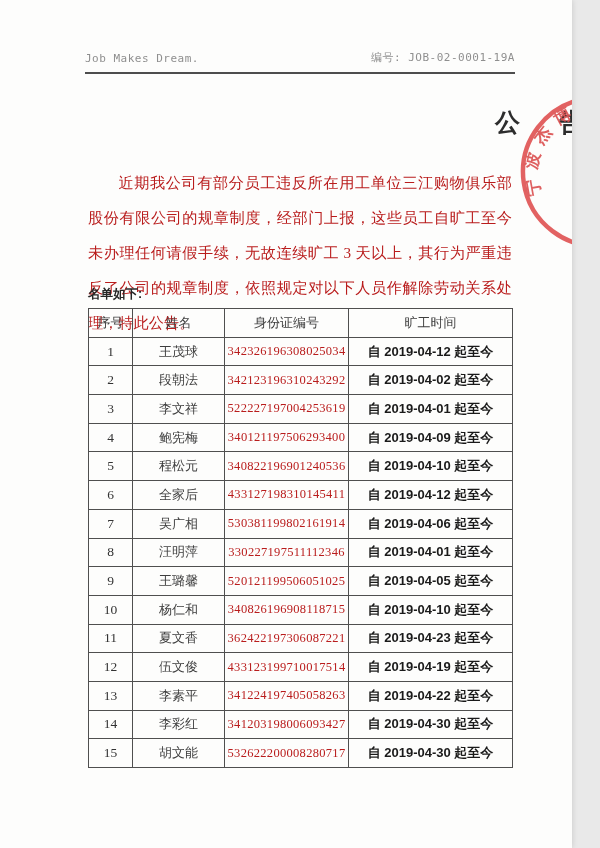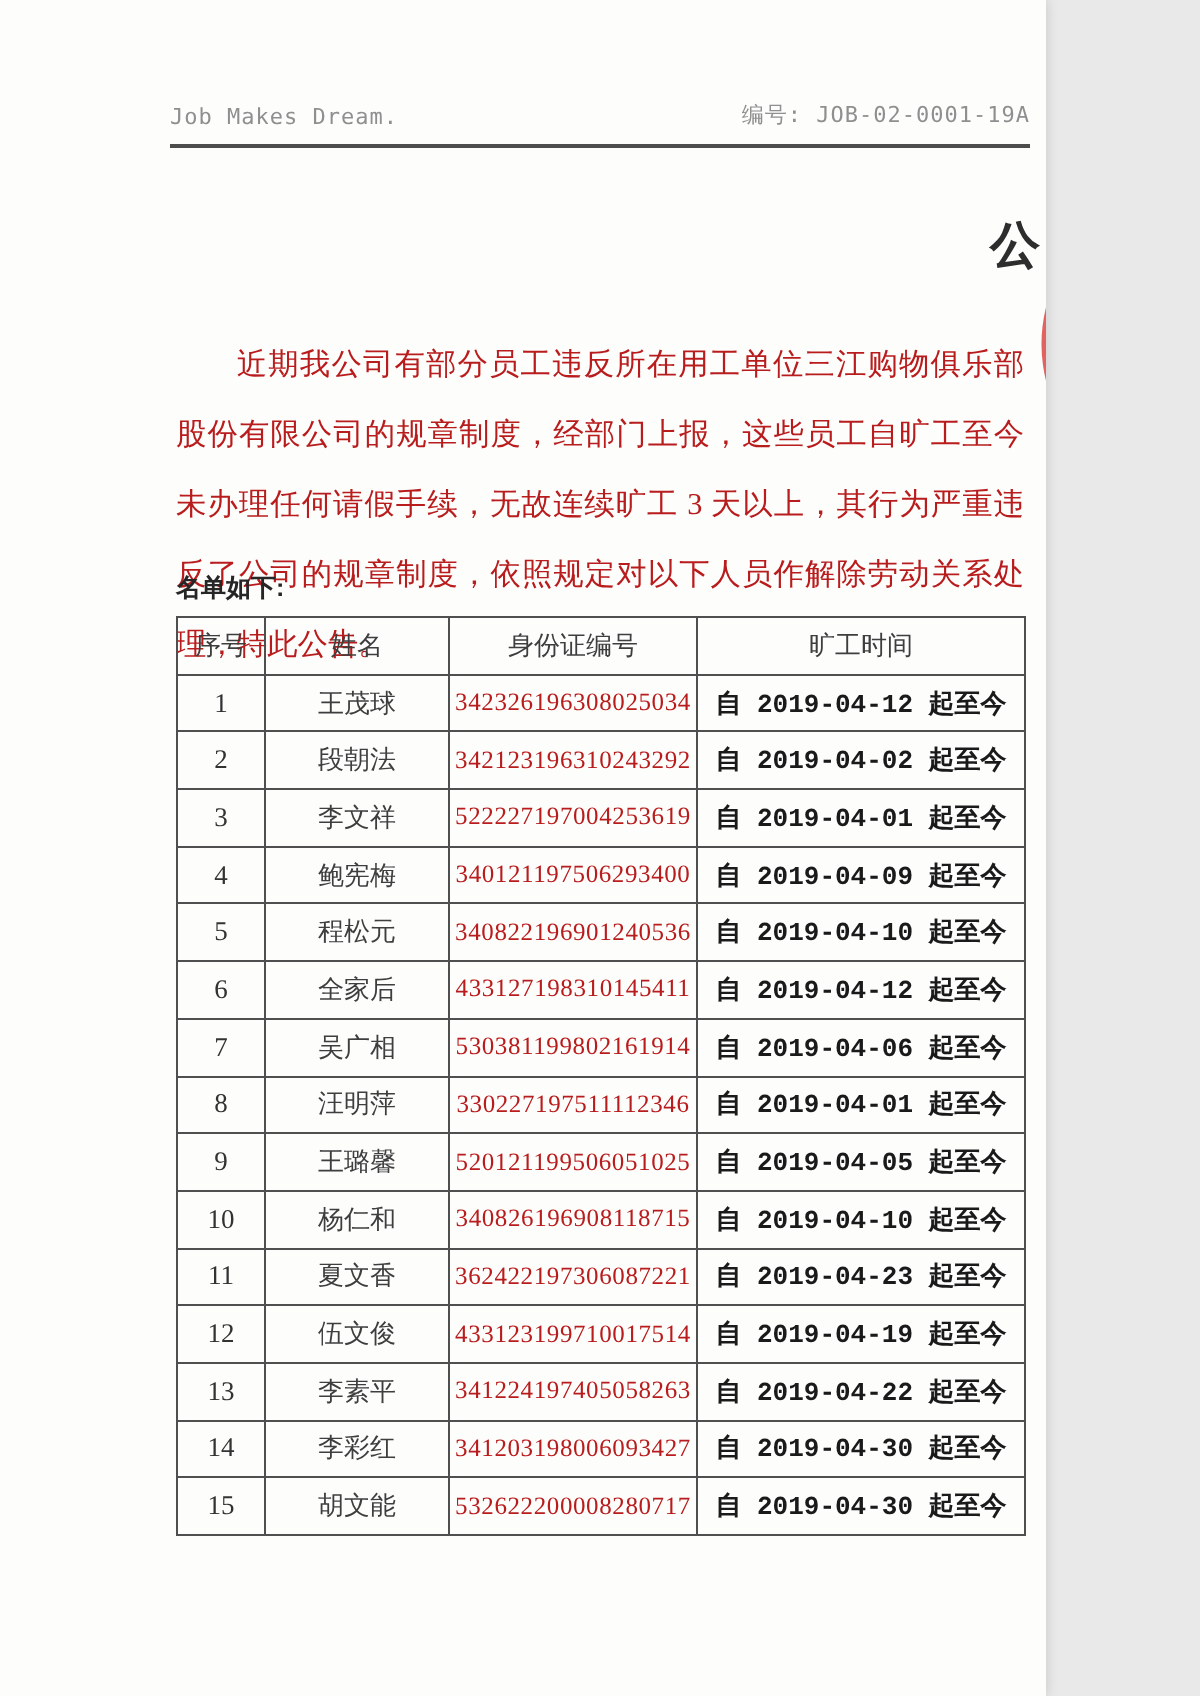--- a/index.html
+++ b/index.html
@@ -1,18 +1,18 @@
 <!DOCTYPE html>
 <html><head>
 <meta charset="utf-8">
 <style>
   html,body{margin:0;padding:0;background:#e9e9e9;}
   .page{
     position:relative;
-    width:523px;height:848px;
+    width:572px;height:848px;
     background:#fdfdfc;
     overflow:hidden;
     font-family:"Liberation Serif","DejaVu Serif",serif;
     color:#383838;
     box-shadow:0 0 6px rgba(0,0,0,.15);
   }
   
   .doc-header{
     position:absolute;left:85px;top:50px;width:430px;
     display:flex;justify-content:space-between;align-items:flex-end;
@@ -52,21 +52,21 @@
     padding:0 2px;overflow:hidden;white-space:nowrap;
   }
   table.roster th{
     font-weight:normal;font-size:13px;color:#3e3e3e;
   }
   td.no{font-size:13.5px;color:#333;font-family:"Liberation Serif",serif;}
   td.name{font-size:13px;color:#3e3e3e;}
   td.id{font-size:12.5px;color:#b91c1c;letter-spacing:.3px;font-family:"Liberation Serif",serif;}
   td.period{
     font-size:13px;font-weight:bold;color:#1a1a1a;
-    font-family:Liberation Mono, monospace;
+    font-family:Liberation Sans, sans-serif;
   }
   
   .seal{
     position:absolute;left:497px;top:72px;width:200px;height:200px;
     opacity:.92;pointer-events:none;
   }
   .seal text{fill:#dc5353;}
 </style>
 </head>
 <body>

